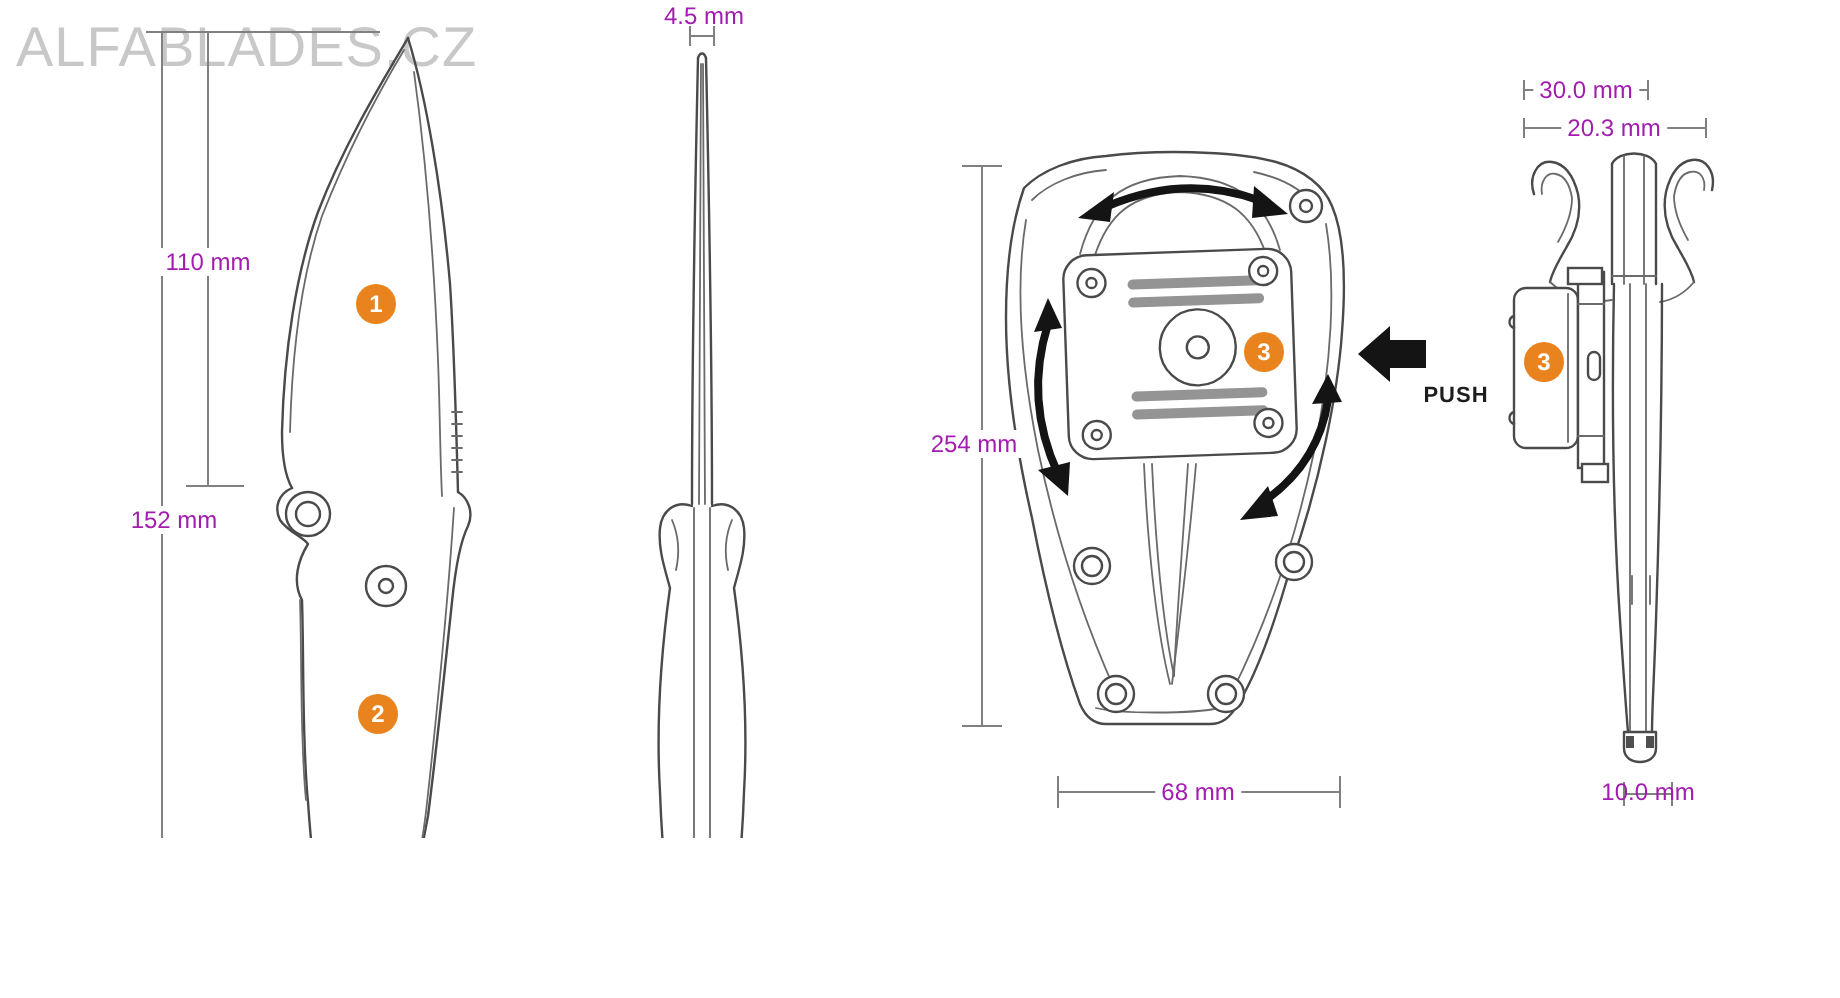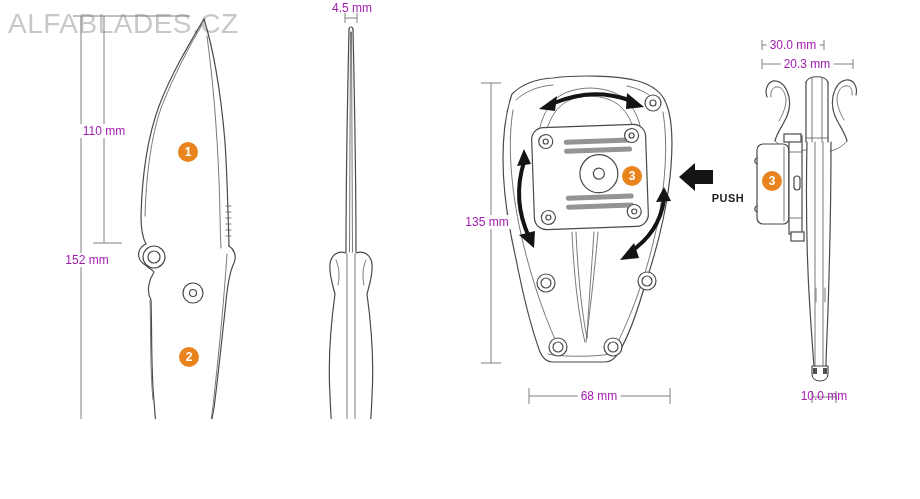--- a/index.html
+++ b/index.html
@@ -182,21 +182,21 @@
         <rect class="mask" x="794" y="176" width="6" height="14" rx="3"></rect>
         <rect class="mask" x="784" y="134" width="17" height="8"></rect>
         <rect class="mask" x="791" y="232" width="13" height="9"></rect>
       </g>
     </g>
   </svg>
 
   <div class="dim-label bg" style="left:104px;top:131px;text-align:right;">110 mm</div>
   <div class="dim-label bg" style="left:87px;top:260px;">152 mm</div>
   <div class="dim-label" style="left:352px;top:8px;">4.5 mm</div>
-  <div class="dim-label bg" style="left:487px;top:222px;">135 mm</div>
+  <div class="dim-label bg" style="left:487px;top:222px;">254 mm</div>
   <div class="dim-label bg" style="left:599px;top:396px;">68 mm</div>
   <div class="dim-label bg" style="left:793px;top:45px;">30.0 mm</div>
   <div class="dim-label bg" style="left:807px;top:64px;">20.3 mm</div>
   <div class="dim-label" style="left:824px;top:396px;">10.0 mm</div>
   <div class="push-label" style="left:680px;top:198px;margin-left:48px;">PUSH</div>
 
   <div class="badge" style="left:188px;top:152px;">1</div>
   <div class="badge" style="left:189px;top:357px;">2</div>
   <div class="badge" style="left:632px;top:176px;">3</div>
   <div class="badge" style="left:772px;top:181px;">3</div>

